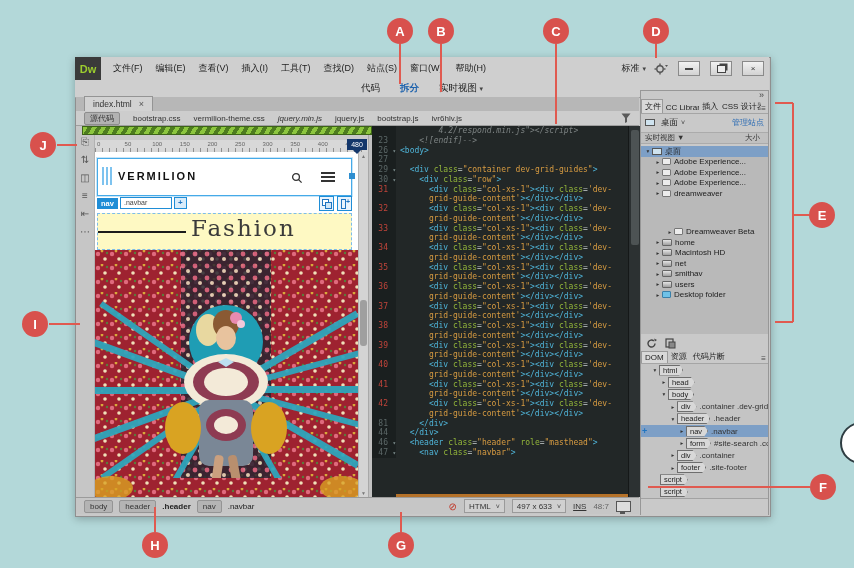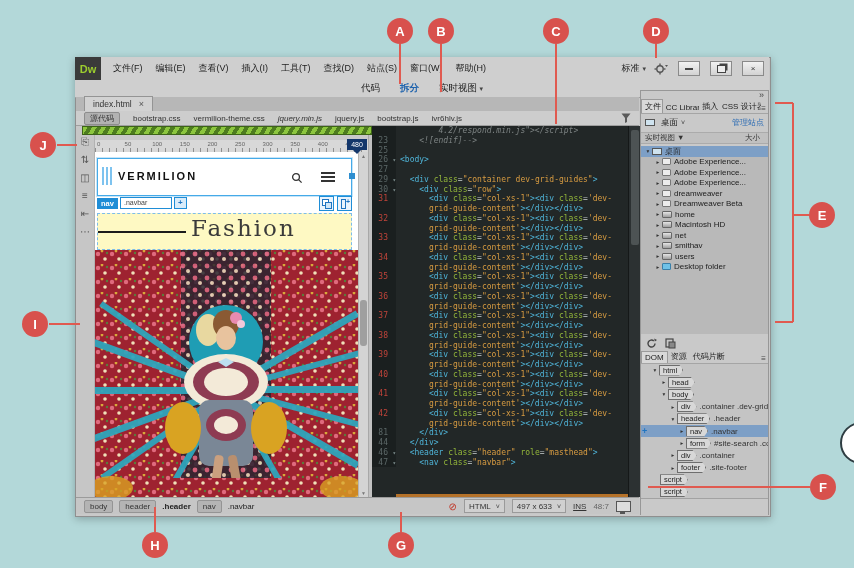--- a/index.html
+++ b/index.html
@@ -329,24 +329,20 @@
   <div class="abs code">
       <div class="crow">
         <div class="cnum"></div>
         <div class="ctext"><span style="color: rgb(125, 131, 131); font-style: italic;">        4.2/respond.min.js"&gt;&lt;/script&gt;</span></div>
       </div>
       <div class="crow">
         <div class="cnum">23</div>
         <div class="ctext"><span style="color: rgb(125, 131, 131); font-style: italic;">    &lt;![endif]--&gt;</span></div>
       </div>
       <div class="crow">
-        <div class="cnum">25</div>
-        <div class="ctext"></div>
-      </div>
-      <div class="crow">
         <div class="cnum">26<span class="fold">▾</span></div>
         <div class="ctext"><span style="color: rgb(79, 180, 216);">&lt;body&gt;</span></div>
       </div>
       <div class="crow">
         <div class="cnum">27</div>
         <div class="ctext"></div>
       </div>
       <div class="crow">
         <div class="cnum">29<span class="fold">▾</span></div>
         <div class="ctext"><span style="color: rgb(79, 180, 216);">  &lt;div </span><span style="color: rgb(147, 182, 58);">class</span><span style="color: rgb(200, 207, 207);">=</span><span style="color: rgb(215, 155, 65);">"container dev-grid-guides"</span><span style="color: rgb(79, 180, 216);">&gt;</span></div>
@@ -535,21 +531,21 @@
         <div class="frow" style="padding-left: 13px;">
           <span class="chev">▸</span>
           <span class="fico folder"></span>
           <span>Adobe Experience...</span>
         </div>
         <div class="frow" style="padding-left: 13px;">
           <span class="chev">▸</span>
           <span class="fico folder"></span>
           <span>dreamweaver</span>
         </div>
-        <div class="frow" style="padding-left: 13px;">
+        <div class="frow" style="padding-left: 25px; margin-top: 28px;">
           <span class="chev">▸</span>
           <span class="fico folder"></span>
           <span>Dreamweaver Beta</span>
         </div>
         <div class="frow" style="padding-left: 13px;">
           <span class="chev">▸</span>
           <span class="fico disk"></span>
           <span>home</span>
         </div>
         <div class="frow" style="padding-left: 13px;">

